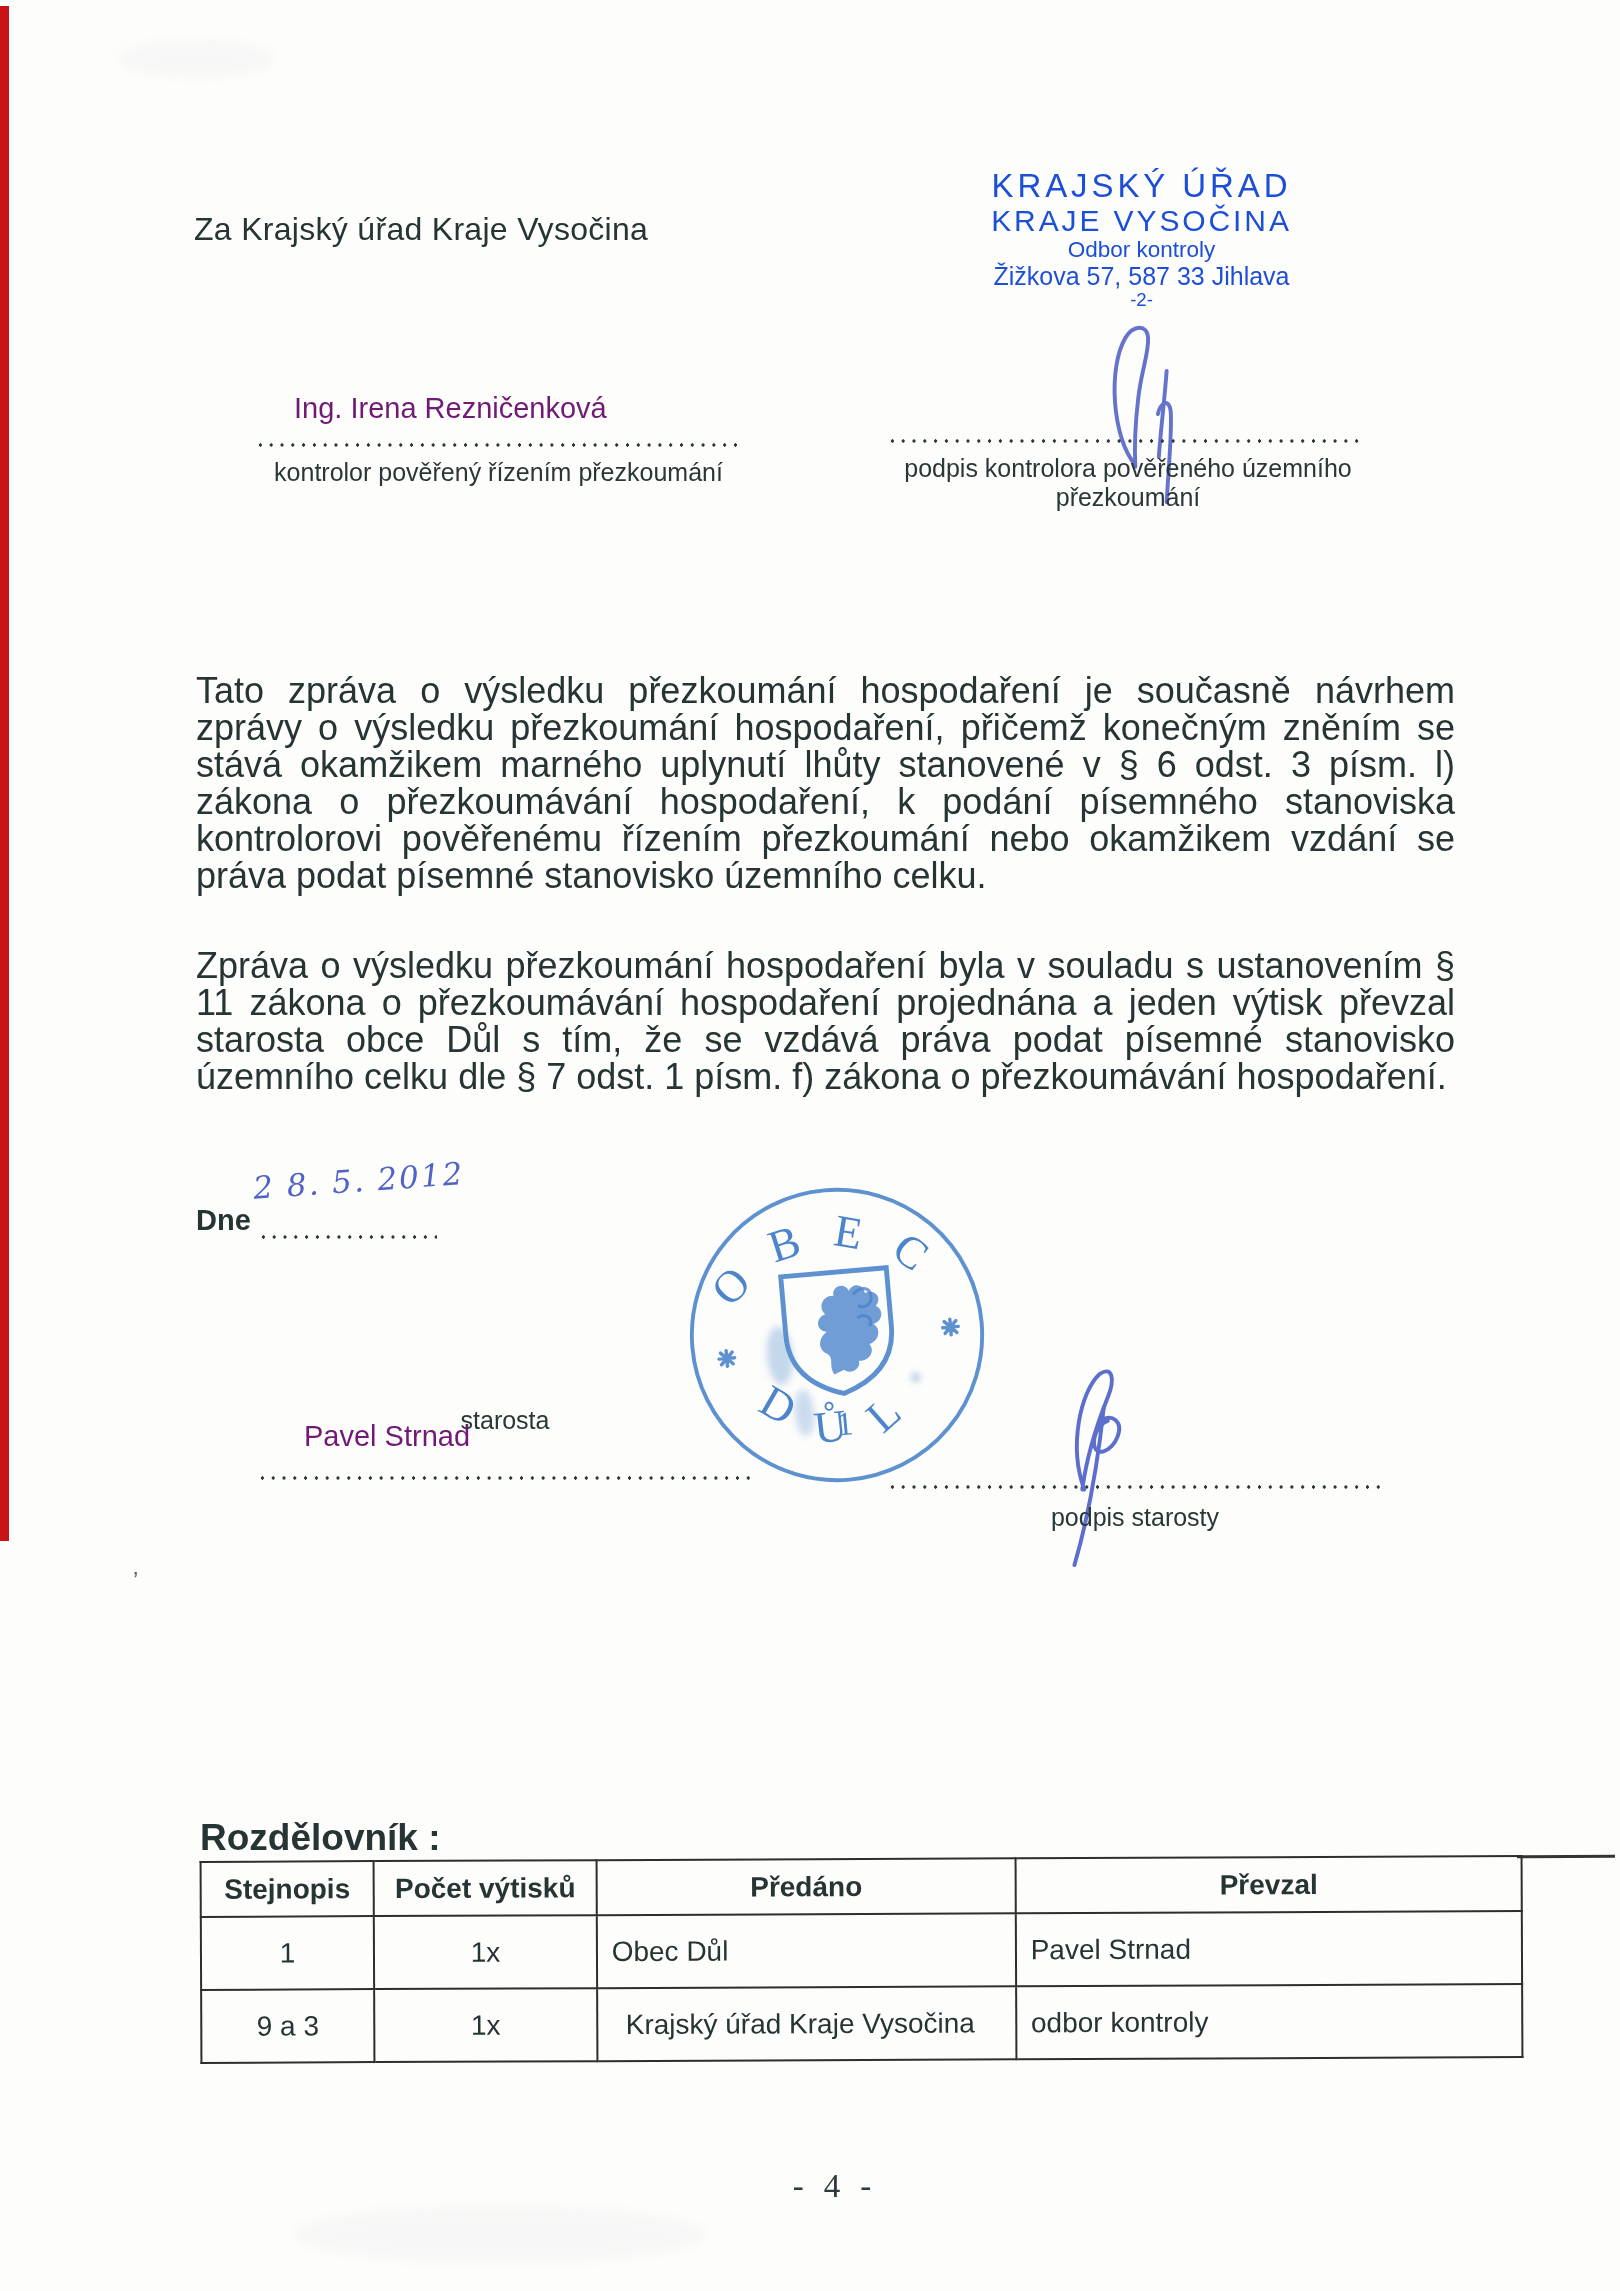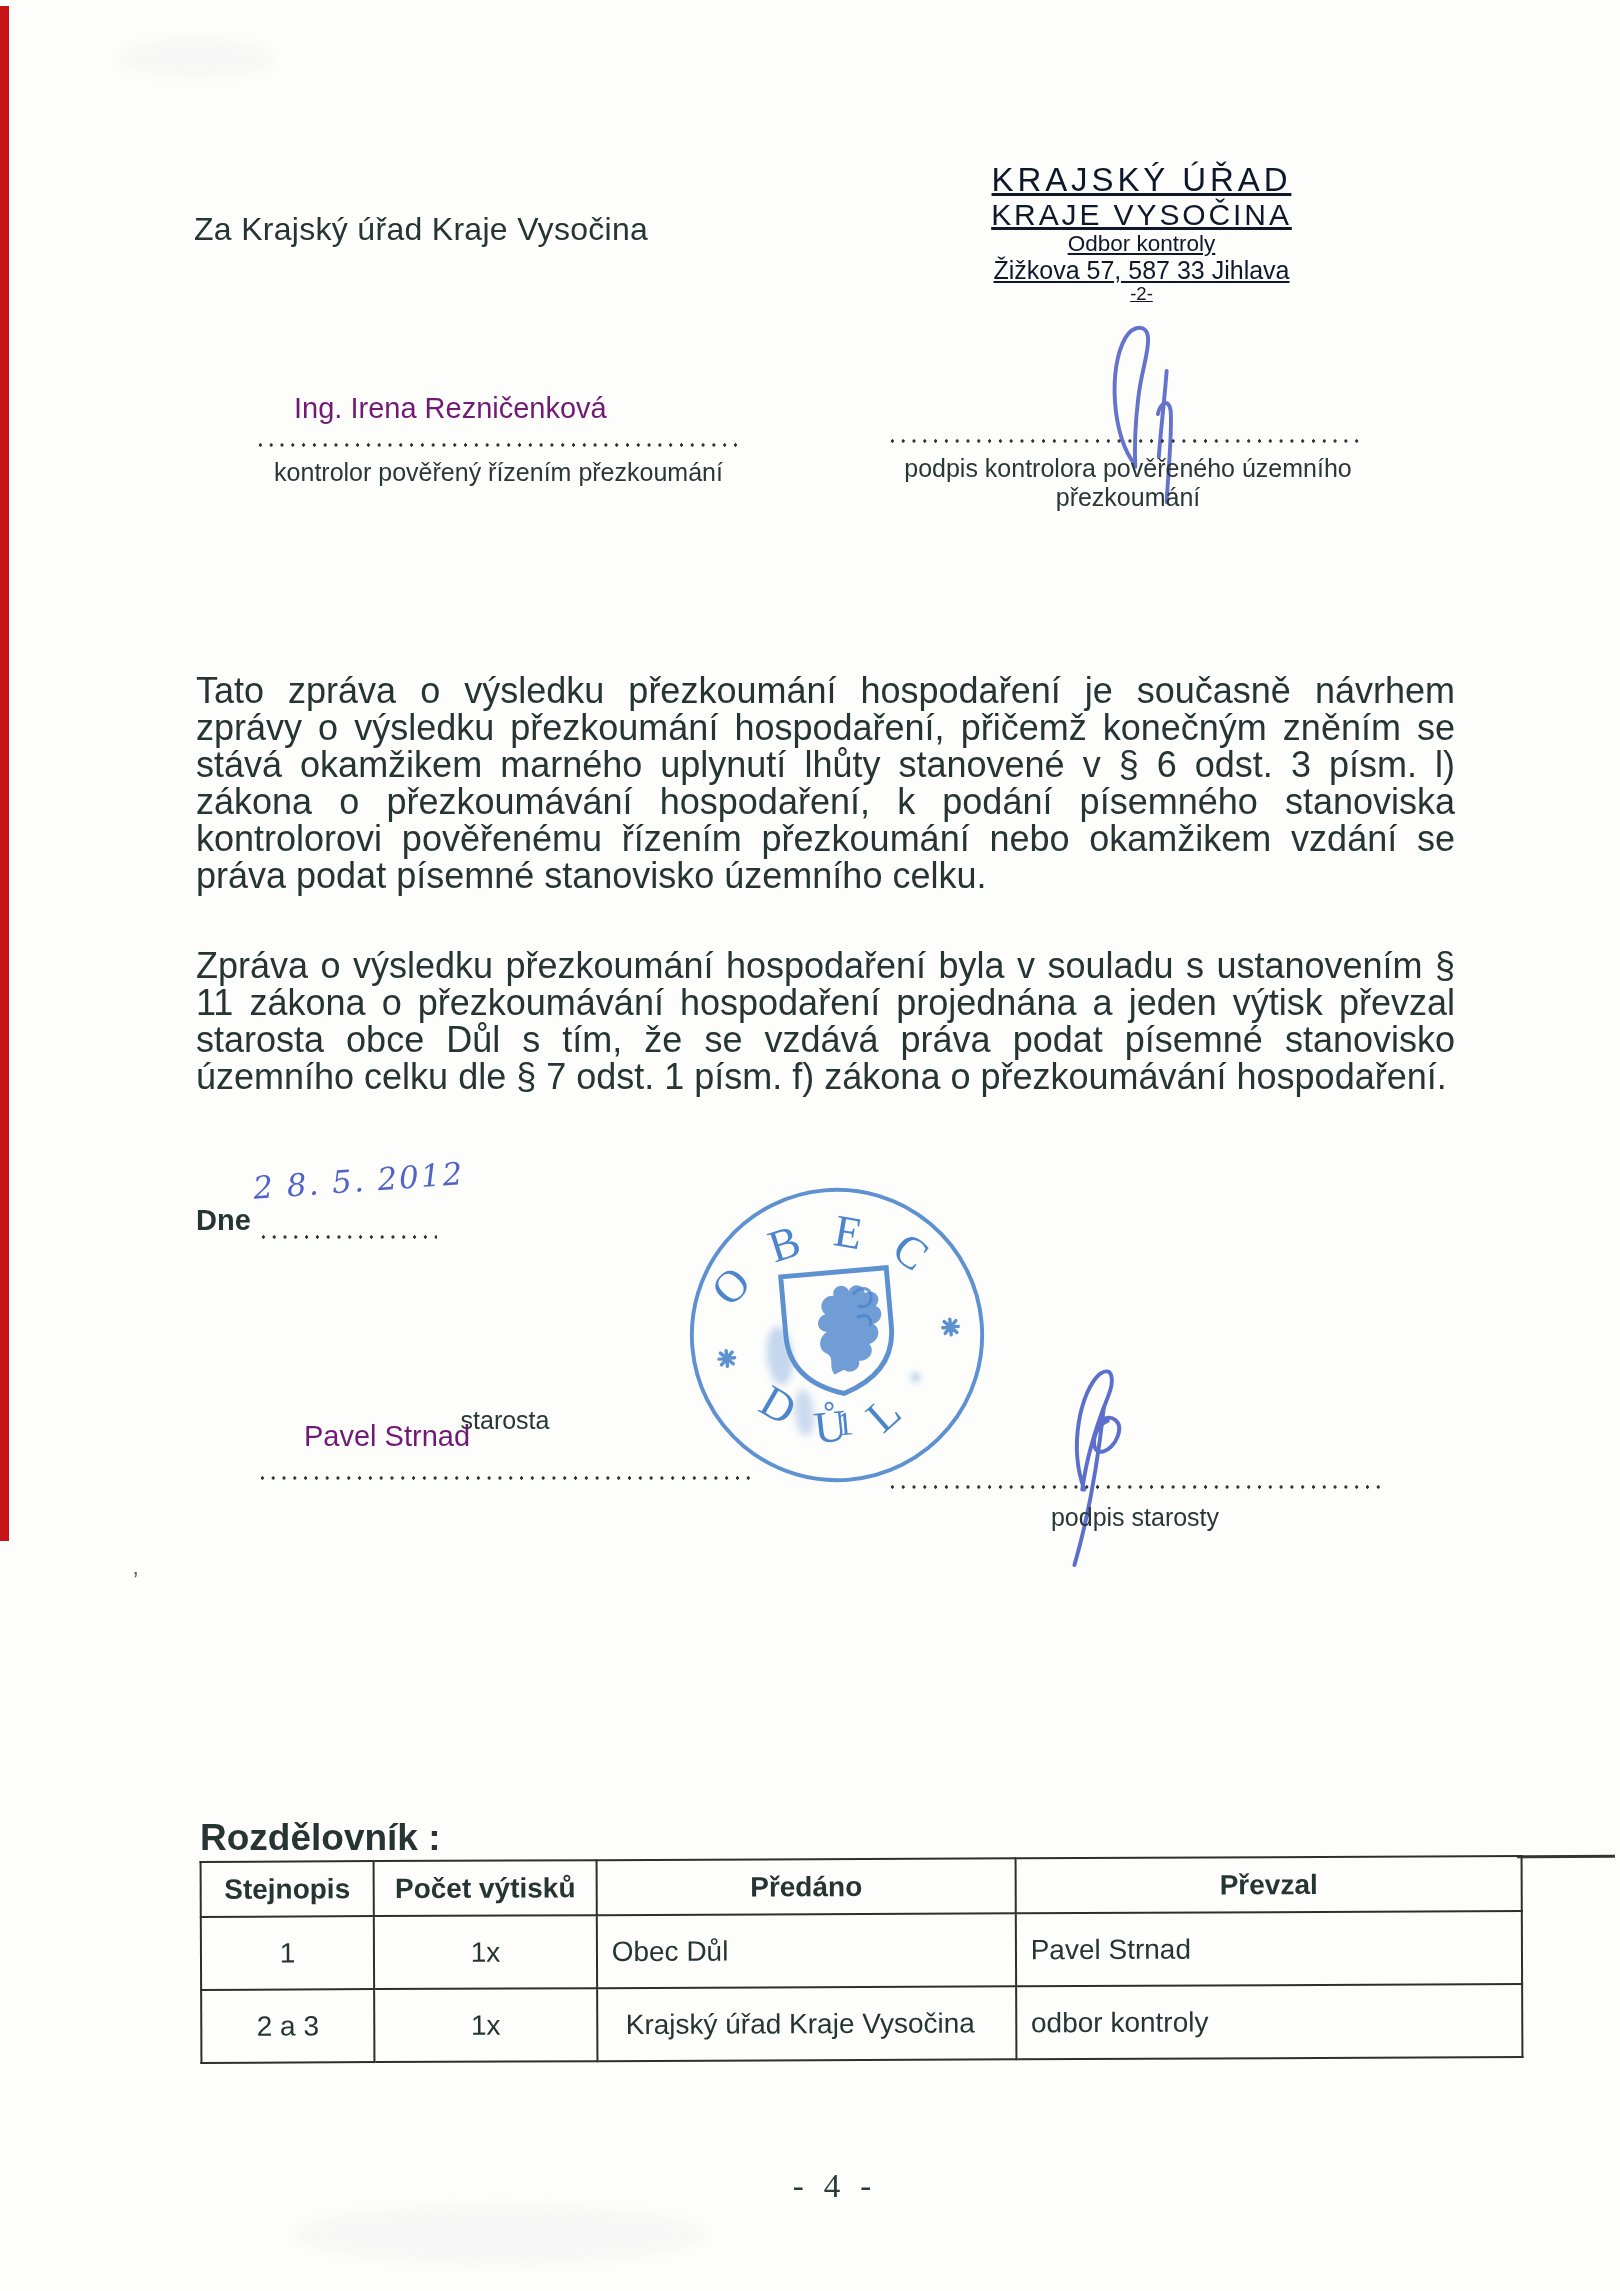--- a/index.html
+++ b/index.html
@@ -15,24 +15,23 @@
   
   .red-stripe{position:absolute;left:0;top:5.9px;width:8.8px;height:1535px;background:#c81418;}
 
   .doc-text{position:absolute;color:#263434;}
 
   
   .za-line{left:194px;top:211px;font-size:32px;letter-spacing:0.3px;}
 
   
   .office-stamp{
-    position:absolute;left:921px;top:162px;width:441px;
-    text-align:center;color:#0f172a;filter:blur(0.4px);
+    position:absolute;left:921px;top:168px;width:441px;
+    text-align:center;color:#1d4ed8;filter:blur(0.4px);
     user-select:none;
-    text-decoration:underline;
   }
   .office-stamp .s1{font-size:33px;letter-spacing:3.9px;line-height:36px;}
   .office-stamp .s2{font-size:30px;letter-spacing:2.9px;line-height:33px;}
   .office-stamp .s3{font-size:22.5px;line-height:26.5px;}
   .office-stamp .s4{font-size:25px;line-height:25.5px;}
   .office-stamp .s5{font-size:18.6px;line-height:21.6px;}
 
   
   .dotline{
     position:absolute;height:3.9px;
@@ -212,21 +211,21 @@
       </tr>
     </thead>
     <tbody>
       <tr>
         <td class="td-c">1</td>
         <td class="td-c">1x</td>
         <td class="td-l">Obec Důl</td>
         <td class="td-l">Pavel Strnad</td>
       </tr>
       <tr>
-        <td class="td-c">2 a 3</td>
+        <td class="td-c">9 a 3</td>
         <td class="td-c">1x</td>
         <td class="td-l" style="padding-left:27.4px;">Krajský úřad Kraje Vysočina</td>
         <td class="td-l">odbor kontroly</td>
       </tr>
     </tbody>
   </table>
 
   <div class="page-num">- 4 -</div>
 
   <div class="smudge" style="left:294px;top:2205px;width:412px;height:59px;"></div>

